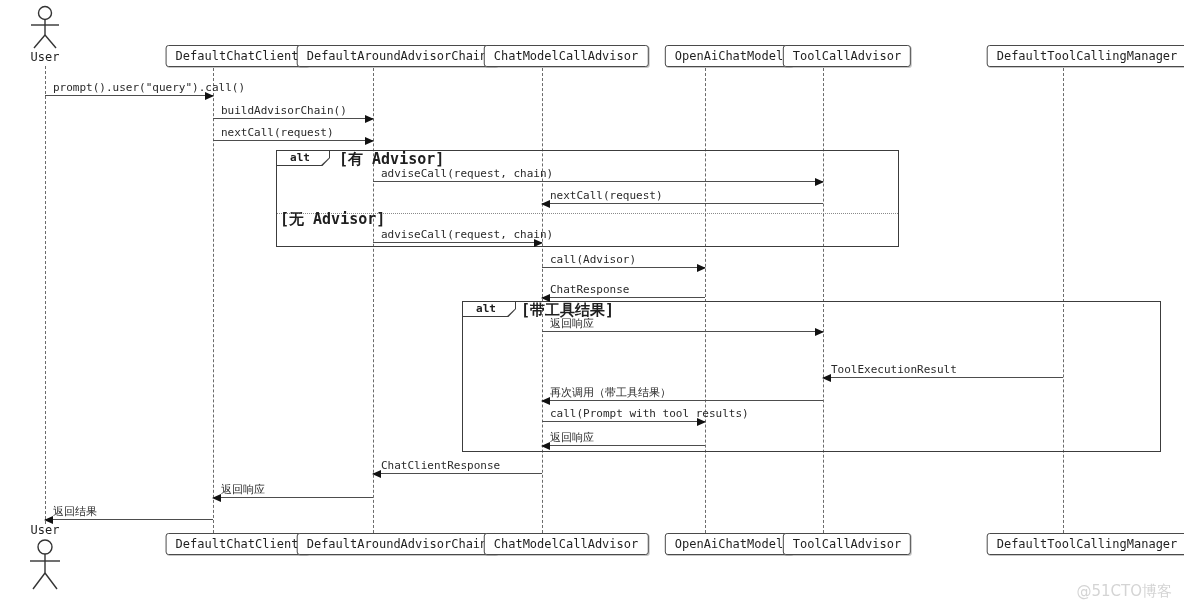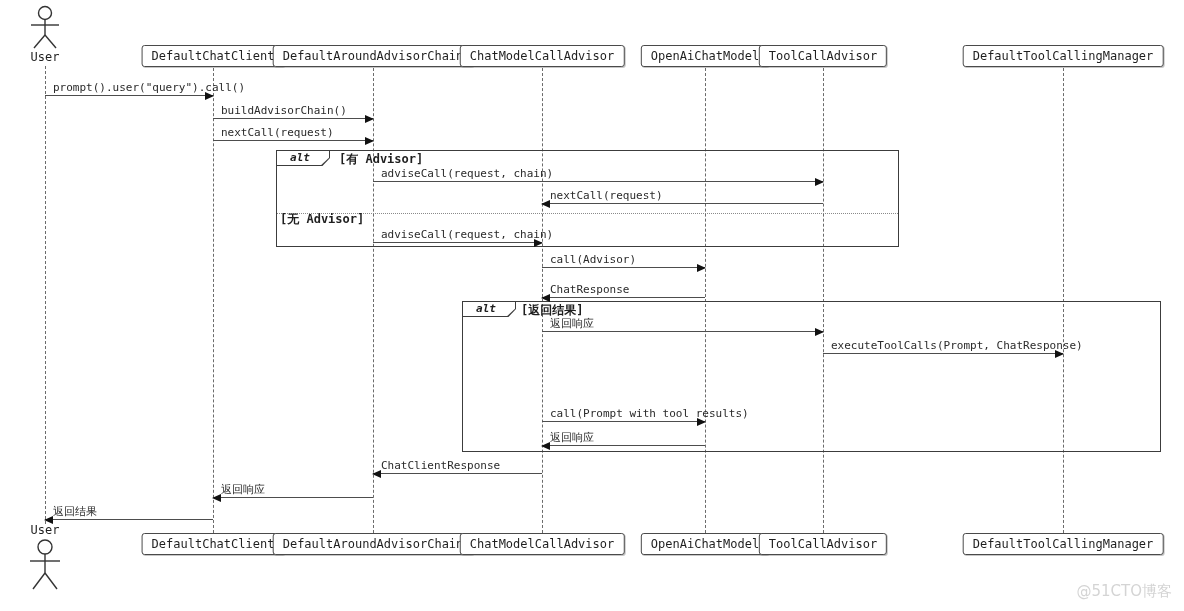--- a/index.html
+++ b/index.html
@@ -7,32 +7,33 @@
     position:relative;width:1184px;height:611px;background:#ffffff;
     font-family:"DejaVu Sans Mono","Liberation Mono",monospace;
     color:#1f1f1f;overflow:hidden;
   }
   .lifeline{position:absolute;width:0;border-left:1px dashed #6b6b6b;z-index:0;}
   .participant{
     position:absolute;transform:translateX(-50%);background:#fff;
     border:1px solid #4a4a4a;border-radius:3px;padding:3px 9px;
     font-size:12px;line-height:14px;white-space:nowrap;z-index:3;
     box-shadow:1px 1px 0 rgba(130,130,130,.45);
+    margin-left:24px;
   }
   .actor{position:absolute;transform:translateX(-50%);display:flex;flex-direction:column;align-items:center;z-index:3;}
   .actor svg{display:block;}
   .actor-label{font-size:12px;line-height:13px;background:#fff;}
   .frame{position:absolute;border:1px solid #3c3c3c;z-index:1;}
   .frame-tag{position:absolute;top:-1px;left:-1px;width:54px;height:16px;
     background:#3c3c3c;clip-path:polygon(0 0,100% 0,100% 50%,86% 100%,0 100%);}
   .frame-tag-inner{position:absolute;top:1px;left:1px;right:1px;bottom:1px;background:#fff;
     clip-path:polygon(0 0,100% 0,100% 48%,85% 100%,0 100%);}
   .frame-keyword{position:absolute;top:-1px;left:0;width:46px;text-align:center;
-    font-weight:bold;font-size:11px;line-height:16px;z-index:2;font-style:italic;}
-  .frame-cond{position:absolute;font-weight:bold;font-size:12px;line-height:12px;white-space:nowrap;z-index:2;background:transparent;}
+    font-weight:bold;font-size:11px;line-height:16px;z-index:2;}
+  .frame-cond{position:absolute;font-weight:bold;font-size:15px;line-height:12px;white-space:nowrap;z-index:2;background:transparent;}
   .frame-divider{position:absolute;left:0;right:0;height:0;border-top:1px dotted #8a8a8a;}
   .msg{position:absolute;z-index:2;font-size:11px;}
   .msg-label{display:block;white-space:nowrap;line-height:12px;padding:0 0 1px 8px;color:#2a2a2a;}
   .msg-line{height:0;border-top:1px solid #4d4d4d;position:relative;}
   .msg.ltr .msg-line::after{content:"";position:absolute;right:-1px;top:-4px;width:0;height:0;
     border-left:9px solid #111;border-top:4px solid transparent;border-bottom:4px solid transparent;}
   .msg.rtl .msg-line::after{content:"";position:absolute;left:-1px;top:-4px;width:0;height:0;
     border-right:9px solid #111;border-top:4px solid transparent;border-bottom:4px solid transparent;}
   .watermark{position:absolute;right:12px;bottom:10px;font-size:15px;color:#d4d4d4;
     font-family:"DejaVu Sans","Liberation Sans",sans-serif;z-index:4;}
@@ -78,21 +79,21 @@
     <div class="frame-cond" style="left:62px;top:2px">[有 Advisor]</div>
     <div class="frame-divider" style="top:62px"></div>
     <div class="frame-cond" style="left:3px;top:62px">[无 Advisor]</div>
   </div>
 
   <div class="frame" style="left:462px;top:301px;width:697px;height:149px">
     <div class="frame-tag">
         <div class="frame-tag-inner"></div>
       </div>
     <div class="frame-keyword">alt</div>
-    <div class="frame-cond" style="left:58px;top:2px">[返回结果]</div>
+    <div class="frame-cond" style="left:58px;top:2px">[带工具结果]</div>
   </div>
 
   <div class="msg ltr" style="left:45px;top:82px;width:168px">
     <span class="msg-label">prompt().user("query").call()</span>
     <div class="msg-line"></div>
   </div>
   <div class="msg ltr" style="left:213px;top:105px;width:160px">
     <span class="msg-label">buildAdvisorChain()</span>
     <div class="msg-line"></div>
   </div>
@@ -117,22 +118,26 @@
     <div class="msg-line"></div>
   </div>
   <div class="msg rtl" style="left:542px;top:284px;width:163px">
     <span class="msg-label">ChatResponse</span>
     <div class="msg-line"></div>
   </div>
   <div class="msg ltr" style="left:542px;top:318px;width:281px">
     <span class="msg-label">返回响应</span>
     <div class="msg-line"></div>
   </div>
-  <div class="msg ltr" style="left:823px;top:340px;width:240px">
-    <span class="msg-label">executeToolCalls(Prompt, ChatResponse)</span>
+  <div class="msg rtl" style="left:823px;top:364px;width:240px">
+    <span class="msg-label">ToolExecutionResult</span>
+    <div class="msg-line"></div>
+  </div>
+  <div class="msg rtl" style="left:542px;top:387px;width:281px">
+    <span class="msg-label">再次调用（带工具结果）</span>
     <div class="msg-line"></div>
   </div>
   <div class="msg ltr" style="left:542px;top:408px;width:163px">
     <span class="msg-label">call(Prompt with tool results)</span>
     <div class="msg-line"></div>
   </div>
   <div class="msg rtl" style="left:542px;top:432px;width:163px">
     <span class="msg-label">返回响应</span>
     <div class="msg-line"></div>
   </div>

